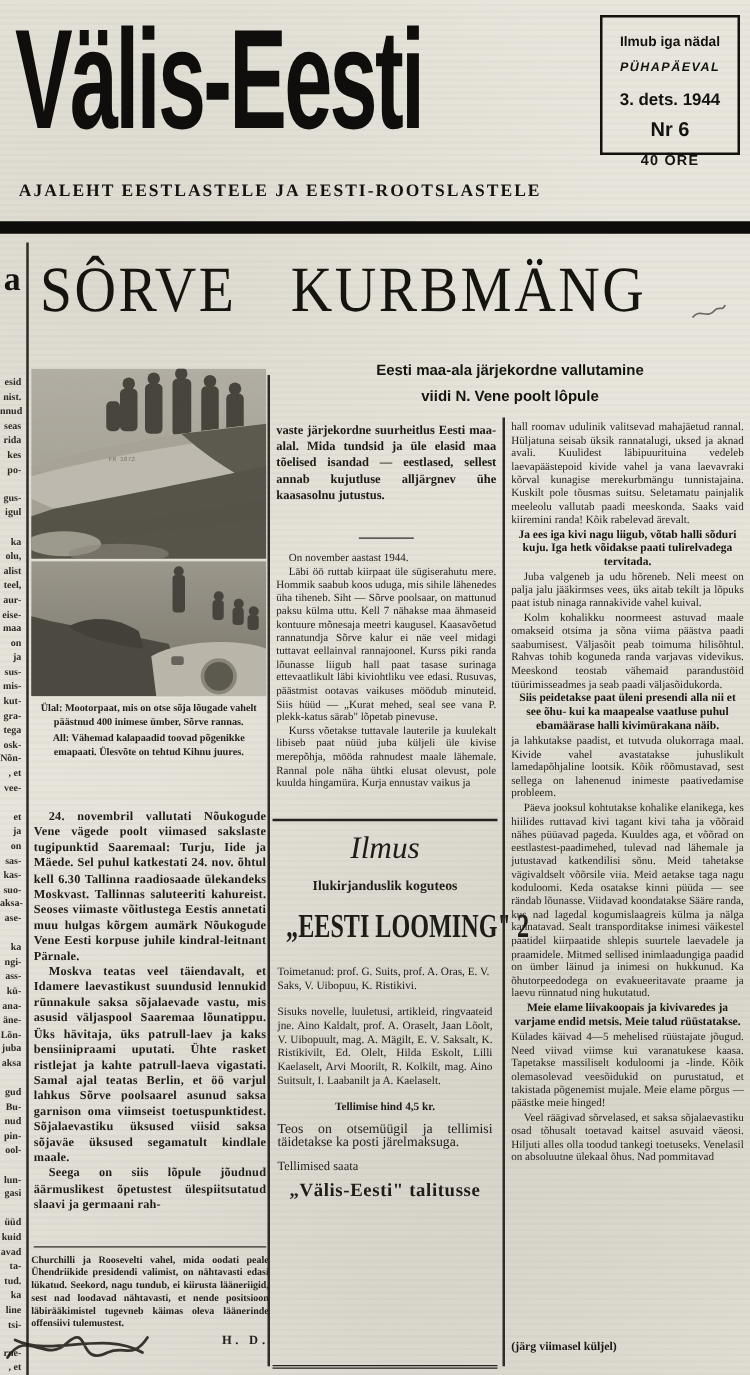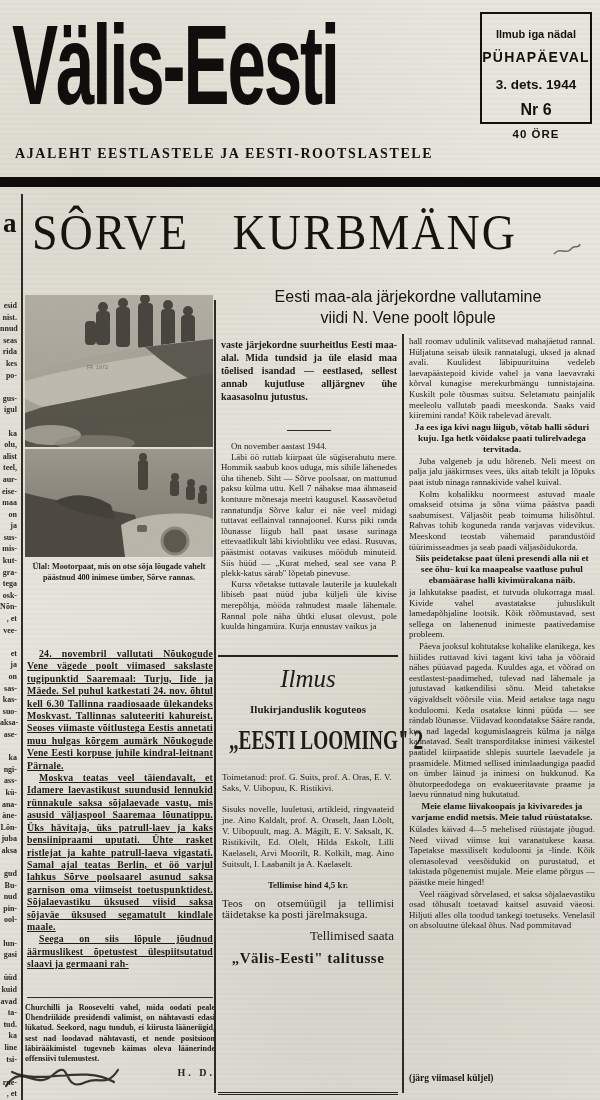--- a/index.html
+++ b/index.html
@@ -19,46 +19,46 @@
     font-family:"Liberation Sans", sans-serif;font-weight:700;font-size:96px;
     letter-spacing:-3px;line-height:1;transform:scale(.72,1.18);transform-origin:left top;
     color:#0f0e0c;white-space:nowrap;
   }
   .tagline{font-weight:700;font-size:14px;letter-spacing:1.6px;color:#141310;white-space:nowrap;}
   .issuebox{
     border:2.5px solid #13120f;text-align:center;
     font-family:"Liberation Sans", sans-serif;color:#13120f;padding-top:14px;box-sizing:border-box;
   }
   .issuebox .l1{font-size:11px;font-weight:700;}
-  .issuebox .l2{font-size:14px;font-weight:700;letter-spacing:1.2px;margin-top:9px;}
+  .issuebox .l2{font-size:10px;font-weight:700;letter-spacing:1.2px;margin-top:9px;font-style:italic;}
   .issuebox .date{font-size:13.5px;font-weight:700;margin-top:12px;}
   .issuebox .nr{font-size:16px;font-weight:700;margin-top:9px;}
   .issuebox .price{font-size:11.5px;font-weight:700;letter-spacing:1px;margin-top:9px;}
   .thickrule{background:#0d0c0a;}
   
   .cutletter{font-size:27px;font-weight:700;color:#14130f;}
   .headline{
     font-size:46px;letter-spacing:2px;word-spacing:30px;white-space:nowrap;
     transform:scale(1.0,1.12);transform-origin:left top;color:#15140f;
   }
   .subhead{
-    font-family:"Liberation Sans", sans-serif;font-weight:400;font-size:16px;line-height:21px;
+    font-family:"Liberation Sans", sans-serif;font-weight:700;font-size:12px;line-height:21px;
     text-align:center;color:#15140f;
   }
   
   .strip{
     font-size:8px;font-weight:700;line-height:11.6px;text-align:right;
     white-space:pre-line;color:#2c2a25;padding-right:2px;box-sizing:border-box;
   }
   .vrule{background:#2e2c27;width:1.6px;}
   .hrule{background:#2e2c27;height:1.2px;}
   
   .caption{font-size:8.2px;font-weight:700;line-height:11px;text-align:center;color:#201f1a;}
   .caption p{margin:0 0 2px 0;}
-  .col1txt{font-size:9.8px;font-weight:700;line-height:12.4px;text-align:justify;color:#1d1c17;letter-spacing:.2px;text-decoration:underline;}
+  .col1txt{font-size:9.8px;font-weight:700;line-height:12.4px;text-align:justify;color:#1d1c17;letter-spacing:.2px;}
   .col1txt p{margin:0;text-indent:12px;}
   .footnote{font-size:8px;font-weight:700;line-height:10.2px;text-align:justify;color:#24221d;}
   .sig{font-size:10px;font-weight:700;letter-spacing:3px;text-align:right;margin-top:4px;}
   .lead{font-size:10px;font-weight:700;line-height:13px;text-align:justify;color:#1c1b16;}
   .body2{font-size:8.8px;line-height:10.6px;text-align:justify;color:#23221c;}
   .body2 p{margin:0;text-indent:10px;}
   .body3{font-size:8.9px;line-height:10.6px;text-align:justify;color:#23221c;}
   .body3 p{margin:0 0 1px 0;text-indent:10px;}
   .body3 p.noindent{text-indent:0;}
   .bsub{font-size:9.2px;font-weight:700;line-height:11px;text-align:center;margin:4px 0 3px 0;text-indent:0!important;color:#191812;}
@@ -67,21 +67,21 @@
   .adbox{border-top:2px solid #23221c;border-bottom:3px double #23221c;box-sizing:border-box;
          padding:6px 4px 0 4px;text-align:center;color:#1d1c17;}
   .ad-ilmus{font-size:25px;font-style:italic;font-weight:400;margin-top:2px;}
   .ad-sub{font-size:11px;font-weight:700;margin-top:10px;}
   .ad-book{font-size:21px;font-weight:700;white-space:nowrap;margin-top:10px;
            transform:scale(.92,1.28);transform-origin:center top;letter-spacing:0px;}
   .ad-editors{font-size:9px;line-height:11px;text-align:left;margin-top:22px;}
   .ad-contents{font-size:9px;line-height:11px;text-align:justify;margin-top:10px;}
   .ad-price{font-size:9px;font-weight:700;margin-top:10px;}
   .ad-note{font-size:11px;line-height:11px;text-align:justify;margin-top:8px;}
-  .ad-order{font-size:13px;text-align:right;margin-top:8px;}
+  .ad-order{font-size:10px;text-align:left;margin-top:8px;}
   .ad-office{font-size:15px;font-weight:700;margin-top:6px;letter-spacing:.5px;}
   .ad-addr{font-size:10px;font-weight:700;line-height:12.5px;margin-top:5px;}
   .shortrule{background:#2e2c27;height:1.4px;width:44px;}
   svg{display:block;}
 </style>
 </head>
 <body>
 
 <div class="page">
 
@@ -250,20 +250,21 @@
 
     <path d="M96,76 C120,62 170,62 188,70 L188,108 L100,108 Z" fill="#d4d0c4"></path>
     <circle cx="150" cy="92" r="13" fill="#45423a"></circle>
     <circle cx="150" cy="92" r="13" fill="none" stroke="#8b877b" stroke-width="3"></circle>
     <rect x="112" y="76" width="10" height="7" rx="2" fill="#55524a"></rect>
     <rect width="188" height="108" filter="url(#grain)" opacity=".35" fill="#878175"></rect>
   </svg>
 
   <div class="abs caption" style="left:25px;top:561px;width:188px;">
     <p>Ülal: Mootorpaat, mis on otse sõja lõugade vahelt päästnud 400 inimese ümber, Sõrve rannas.</p>
+    <p>All: Vähemad kalapaadid toovad põgenikke emapaati. Ülesvõte on tehtud Kihnu juures.</p>
   </div>
 
   <div class="abs col1txt" style="left:27px;top:648px;width:186px;">
     <p>24. novembril vallutati Nõukogude Vene vägede poolt viimased sakslaste tugipunktid Saaremaal: Turju, Iide ja Mäede. Sel puhul katkestati 24. nov. õhtul kell 6.30 Tallinna raadiosaade ülekandeks Moskvast. Tallinnas saluteeriti kahureist. Seoses viimaste võitlustega Eestis annetati muu hulgas kõrgem aumärk Nõukogude Vene Eesti korpuse juhile kindral-leitnant Pärnale.</p>
     <p>Moskva teatas veel täiendavalt, et Idamere laevastikust suundusid lennukid rünnakule saksa sõjalaevade vastu, mis asusid väljaspool Saaremaa lõunatippu. Üks hävitaja, üks patrull-laev ja kaks bensiinipraami uputati. Ühte rasket ristlejat ja kahte patrull-laeva vigastati. Samal ajal teatas Berlin, et öö varjul lahkus Sõrve poolsaarel asunud saksa garnison oma viimseist toetuspunktidest. Sõjalaevastiku üksused viisid saksa sõjaväe üksused segamatult kindlale maale.</p>
     <p>Seega on siis lõpule jõudnud äärmuslikest õpetustest ülespiitsutatud slaavi ja germaani rah-</p>
   </div>
 
   <div class="abs hrule" style="left:27px;top:997px;width:186px;"></div>
   <div class="abs footnote" style="left:25px;top:1003px;width:190px;">

